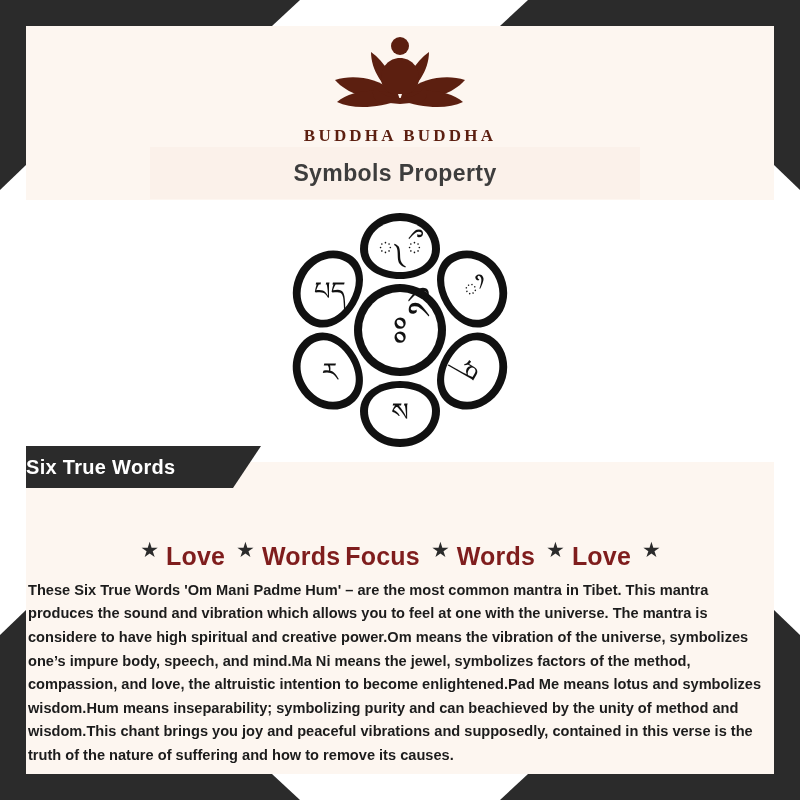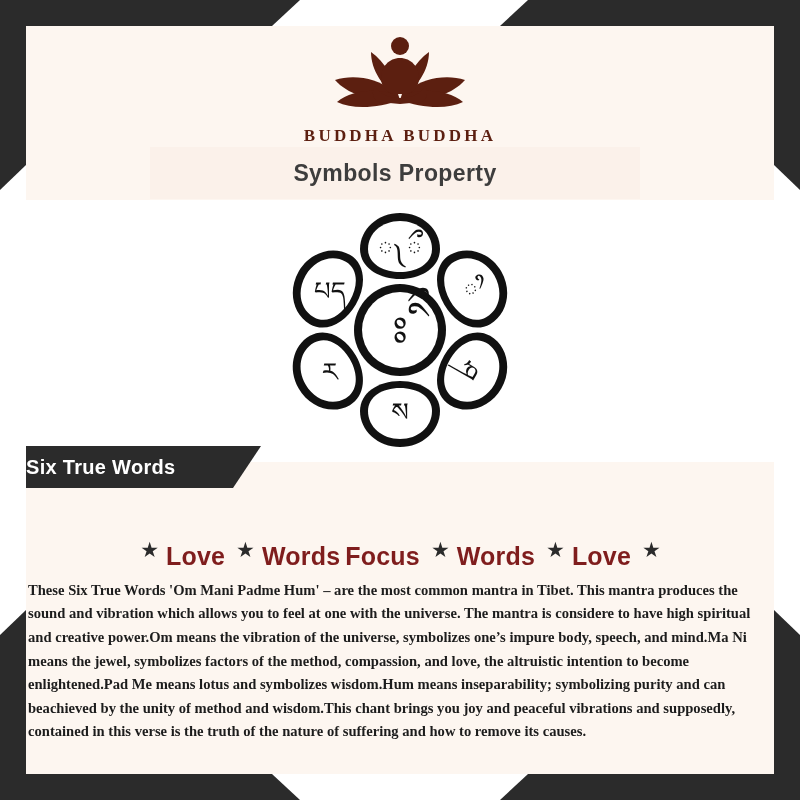--- a/index.html
+++ b/index.html
@@ -185,21 +185,20 @@
     top: 564px;
     left: 26px;
     width: 748px;
     padding: 0 2px;
     box-sizing: border-box;
     font-size: 14.6px;
     line-height: 1.62;
     color: #1c1c1c;
     text-align: left;
     font-weight: 600;
-    font-family: Liberation Serif, serif;
   }
   .body-copy b {
     font-weight: bold;
   }
 </style>
 </head>
 <body>
 
 <div id="page">
 

